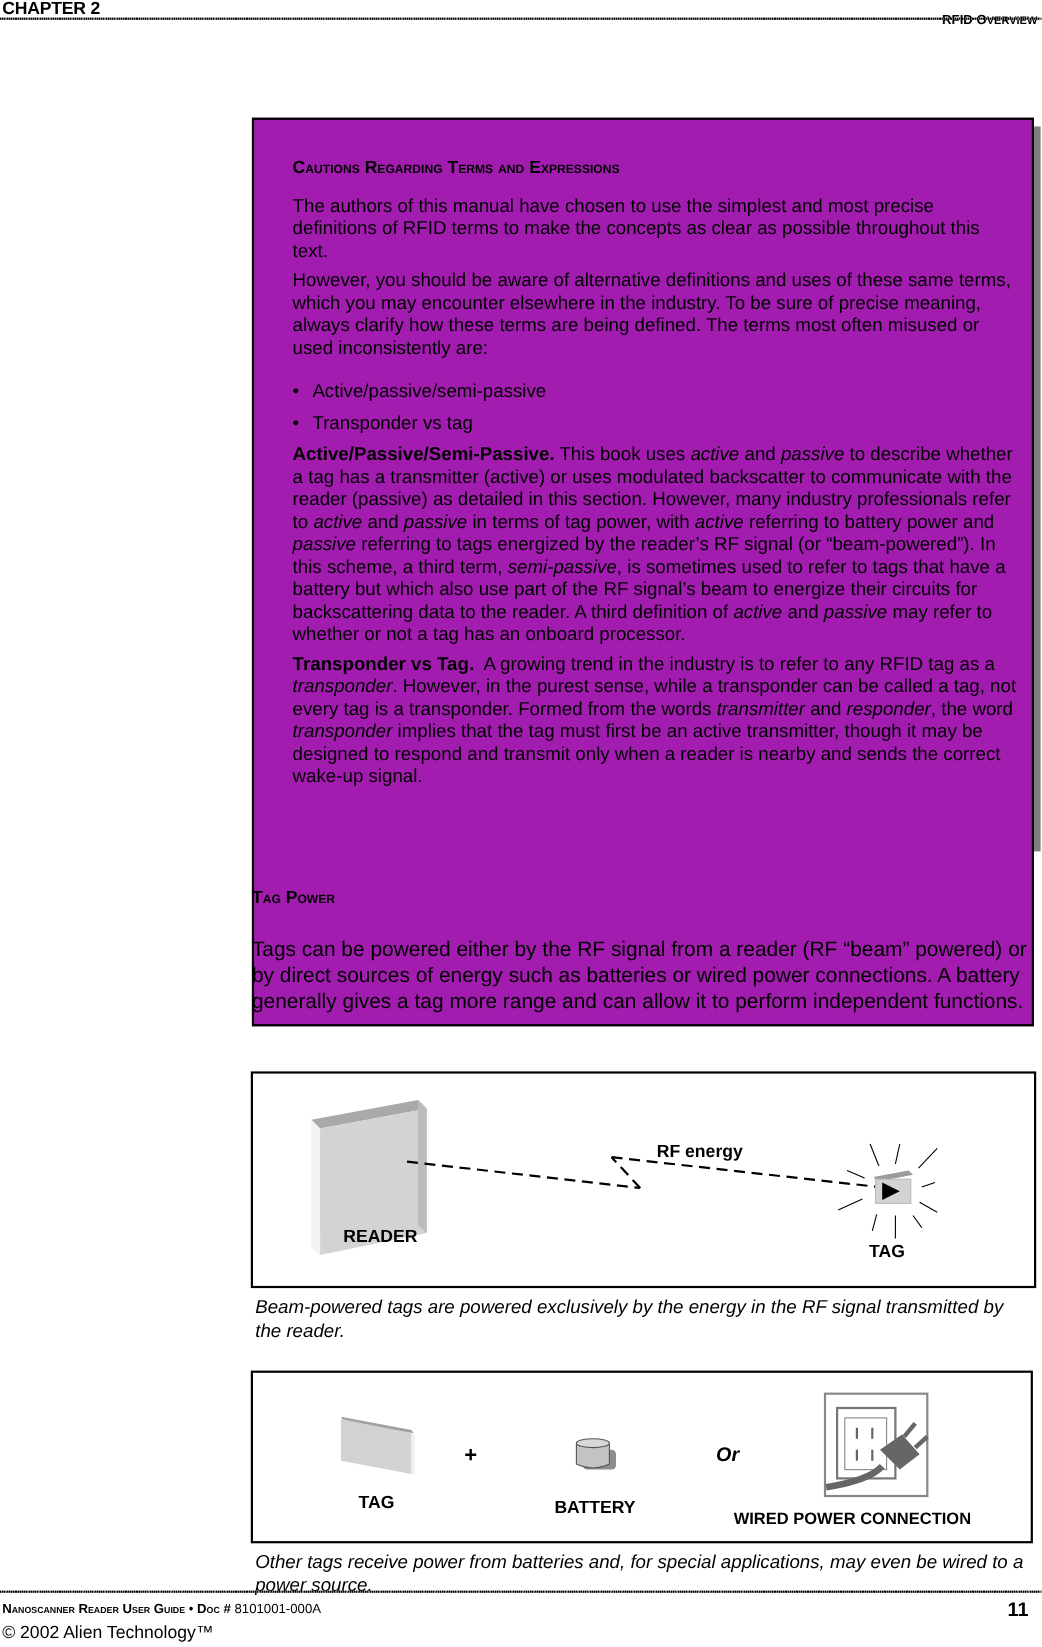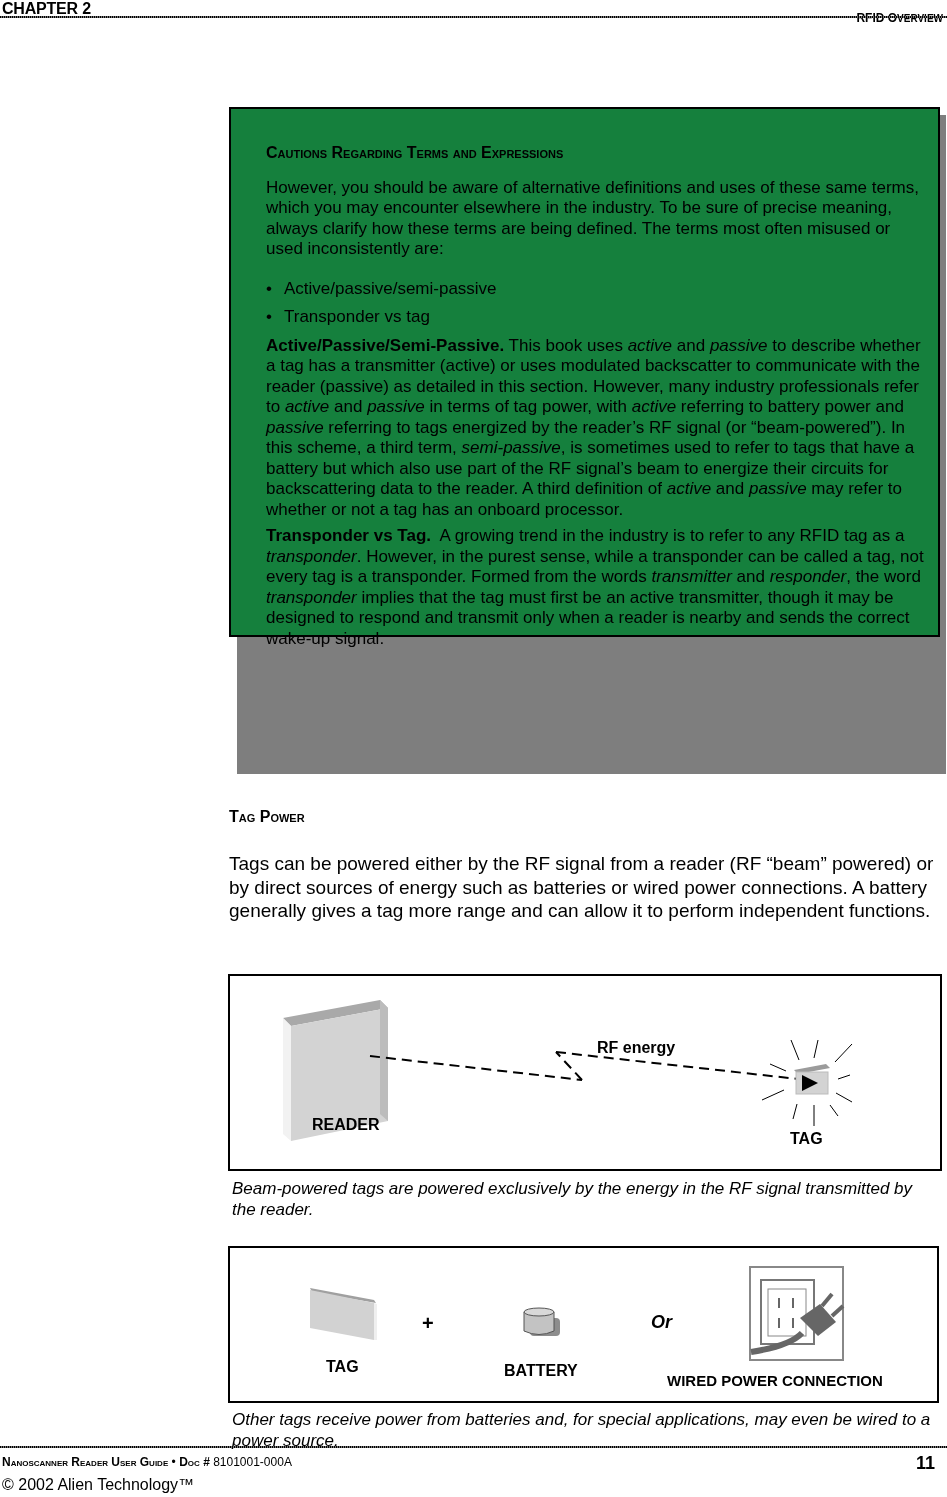--- a/index.html
+++ b/index.html
@@ -5,21 +5,21 @@
   * { margin: 0; padding: 0; box-sizing: border-box; }
   html, body { width: 947px; height: 1497px; background: #ffffff; overflow: hidden; }
   body { position: relative; font-family: "Liberation Sans", sans-serif; color: #000; }
 
   .hdr { position: absolute; top: 0; left: 0; width: 947px; height: 18px; }
   .hdr-left { position: absolute; left: 2px; top: 0; font-size: 16px; font-weight: bold; letter-spacing: -0.2px; }
   .hdr-right { position: absolute; right: 4px; top: 0; font-size: 12px; font-weight: bold; margin-top: 11px; }
   .sc { font-variant: small-caps; }
   .rule { position: absolute; left: 0; width: 947px; height: 2px; background: repeating-linear-gradient(90deg, #000 0 1px, #777 1px 2px); }
 
-  .callout { position: absolute; left: 229px; top: 107px; width: 711px; height: 530px; background: #15803d; border: 2px solid #000; }
+  .callout { position: absolute; left: 229px; top: 107px; width: 711px; height: 826px; background: #a21caf; border: 2px solid #000; }
   .callout-shadow { position: absolute; left: 237px; top: 115px; width: 709px; height: 659px; background: #7e7e7e; }
   .callout-inner { position: absolute; left: 35px; top: 34px; width: 660px; font-size: 17px; line-height: 20.5px; }
   .callout-title { font-size: 16px; font-weight: bold; font-variant: small-caps; margin-bottom: 14px; letter-spacing: 0px; }
   .callout p { margin-bottom: 6px; }
   .bullet { padding-left: 18px; position: relative; margin-bottom: 8px; }
   .bullet::before { content: "•"; position: absolute; left: 0; }
   .b { font-weight: bold; }
   .i { font-style: italic; }
 
   .section-title { position: absolute; left: 229px; top: 808px; font-size: 16px; font-weight: bold; font-variant: small-caps; }
@@ -41,20 +41,21 @@
 <div class="hdr">
   <span class="hdr-left">CHAPTER 2</span>
   <span class="hdr-right"><span>RFID O</span><span style="font-size:10px">VERVIEW</span></span>
 </div>
 <div class="rule" style="top:16px"></div>
 
 <div class="callout-shadow"></div>
 <div class="callout">
   <div class="callout-inner">
     <div class="callout-title">Cautions Regarding Terms and Expressions</div>
+    <p>The authors of this manual have chosen to use the simplest and most precise definitions of RFID terms to make the concepts as clear as possible throughout this text.</p>
     <p style="margin-bottom:19px">However, you should be aware of alternative definitions and uses of these same terms, which you may encounter elsewhere in the industry. To be sure of precise meaning, always clarify how these terms are being defined. The terms most often misused or used inconsistently are:</p>
     <div class="bullet">Active/passive/semi-passive</div>
     <div class="bullet">Transponder vs tag</div>
     <p><span class="b">Active/Passive/Semi-Passive.</span><span> This book uses </span><span class="i">active</span><span> and </span><span class="i">passive</span><span> to describe whether a tag has a transmitter (active) or uses modulated backscatter to communicate with the reader (passive) as detailed in this section. However, many industry professionals refer to </span><span class="i">active</span><span> and </span><span class="i">passive</span><span> in terms of tag power, with </span><span class="i">active</span><span> referring to battery power and </span><span class="i">passive</span><span> referring to tags energized by the reader’s RF signal (or “beam-powered”). In this scheme, a third term, </span><span class="i">semi-passive</span><span>, is sometimes used to refer to tags that have a battery but which also use part of the RF signal’s beam to energize their circuits for backscattering data to the reader. A third definition of </span><span class="i">active</span><span> and </span><span class="i">passive</span><span> may refer to whether or not a tag has an onboard processor.</span></p>
     <p><span class="b">Transponder vs Tag.</span><span style="white-space:pre-wrap">  A growing trend in the industry is to refer to any RFID tag as a </span><span class="i">transponder</span><span>. However, in the purest sense, while a transponder can be called a tag, not every tag is a transponder. Formed from the words </span><span class="i">transmitter</span><span> and </span><span class="i">responder</span><span>, the word </span><span class="i">transponder</span><span> implies that the tag must first be an active transmitter, though it may be designed to respond and transmit only when a reader is nearby and sends the correct wake-up signal.</span></p>
   </div>
 </div>
 
 <div class="section-title">Tag Power</div>
 <div class="body-text">Tags can be powered either by the RF signal from a reader (RF “beam” powered) or by direct sources of energy such as batteries or wired power connections. A battery generally gives a tag more range and can allow it to perform independent functions.</div>

